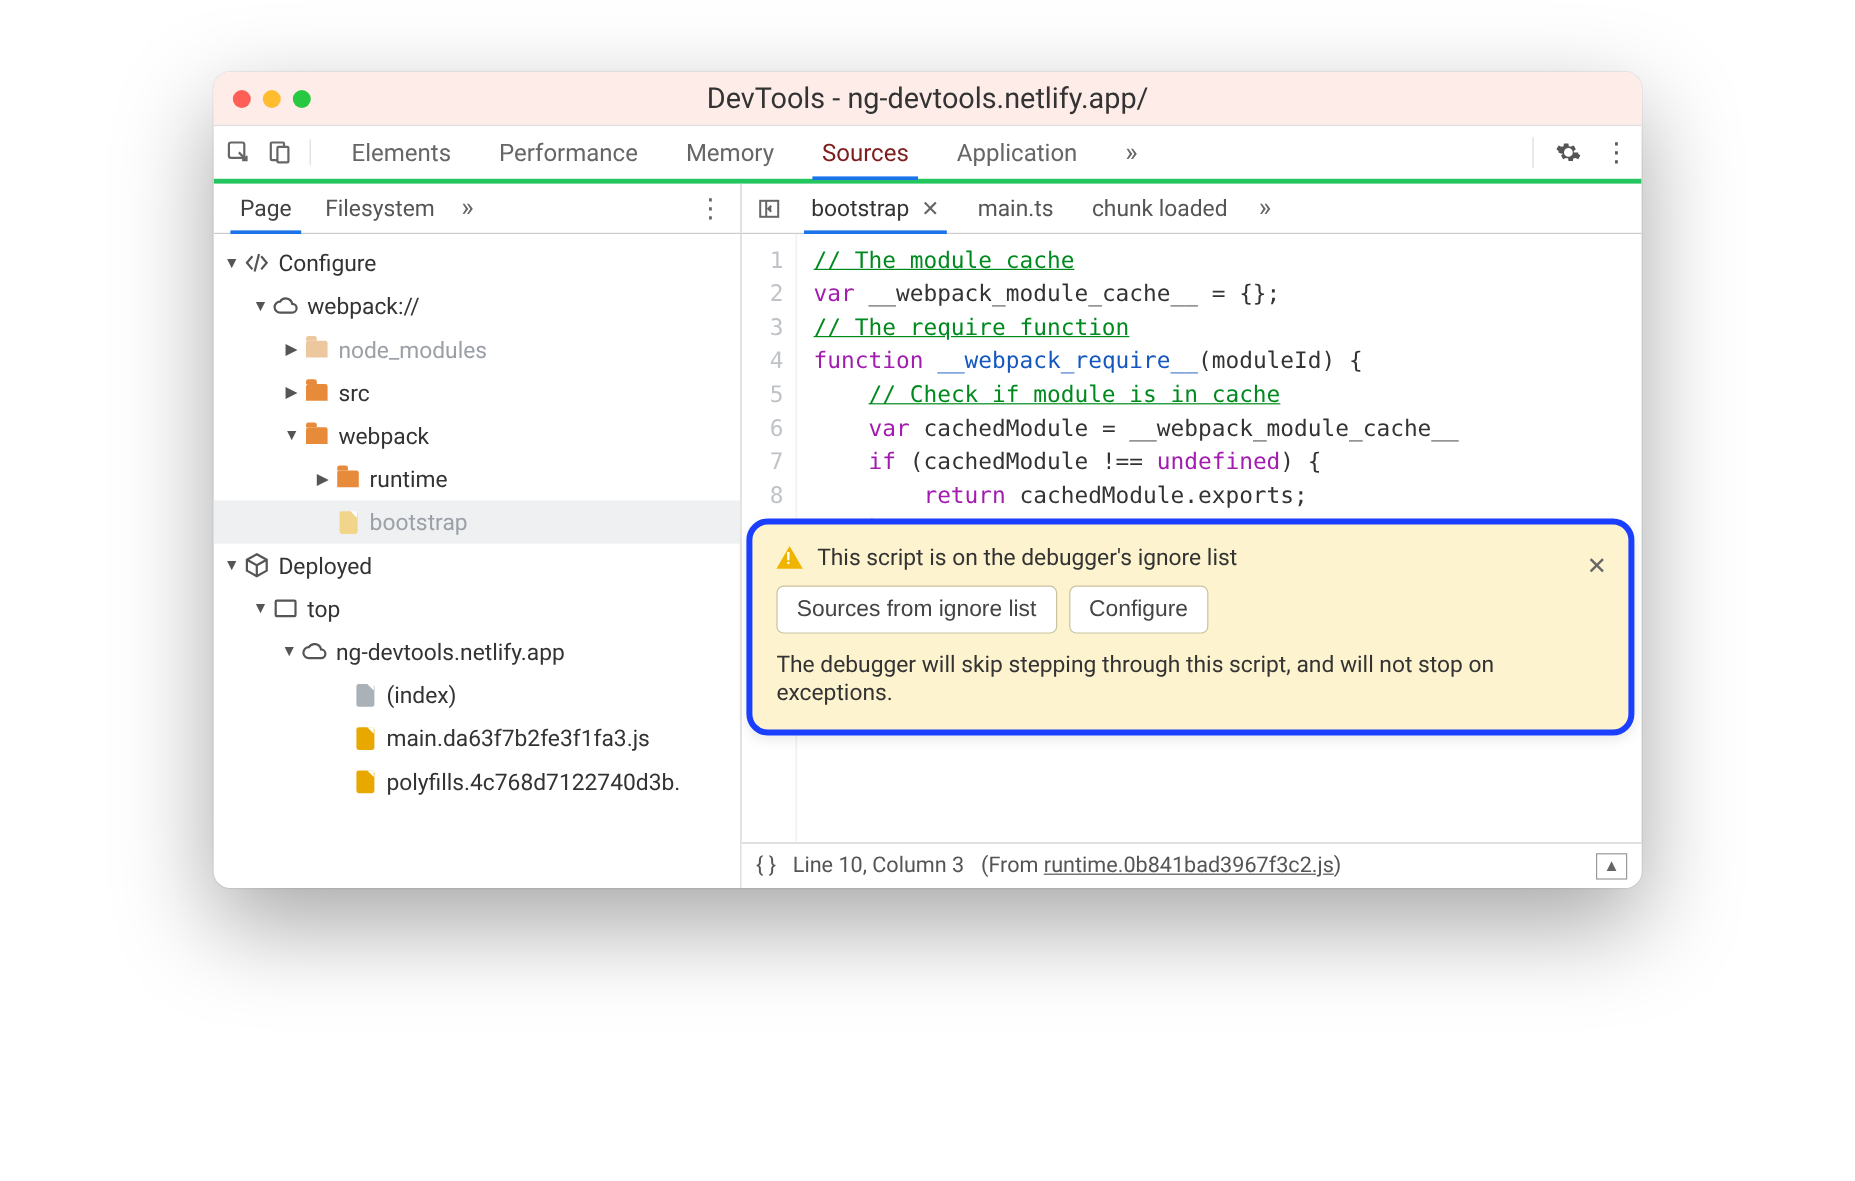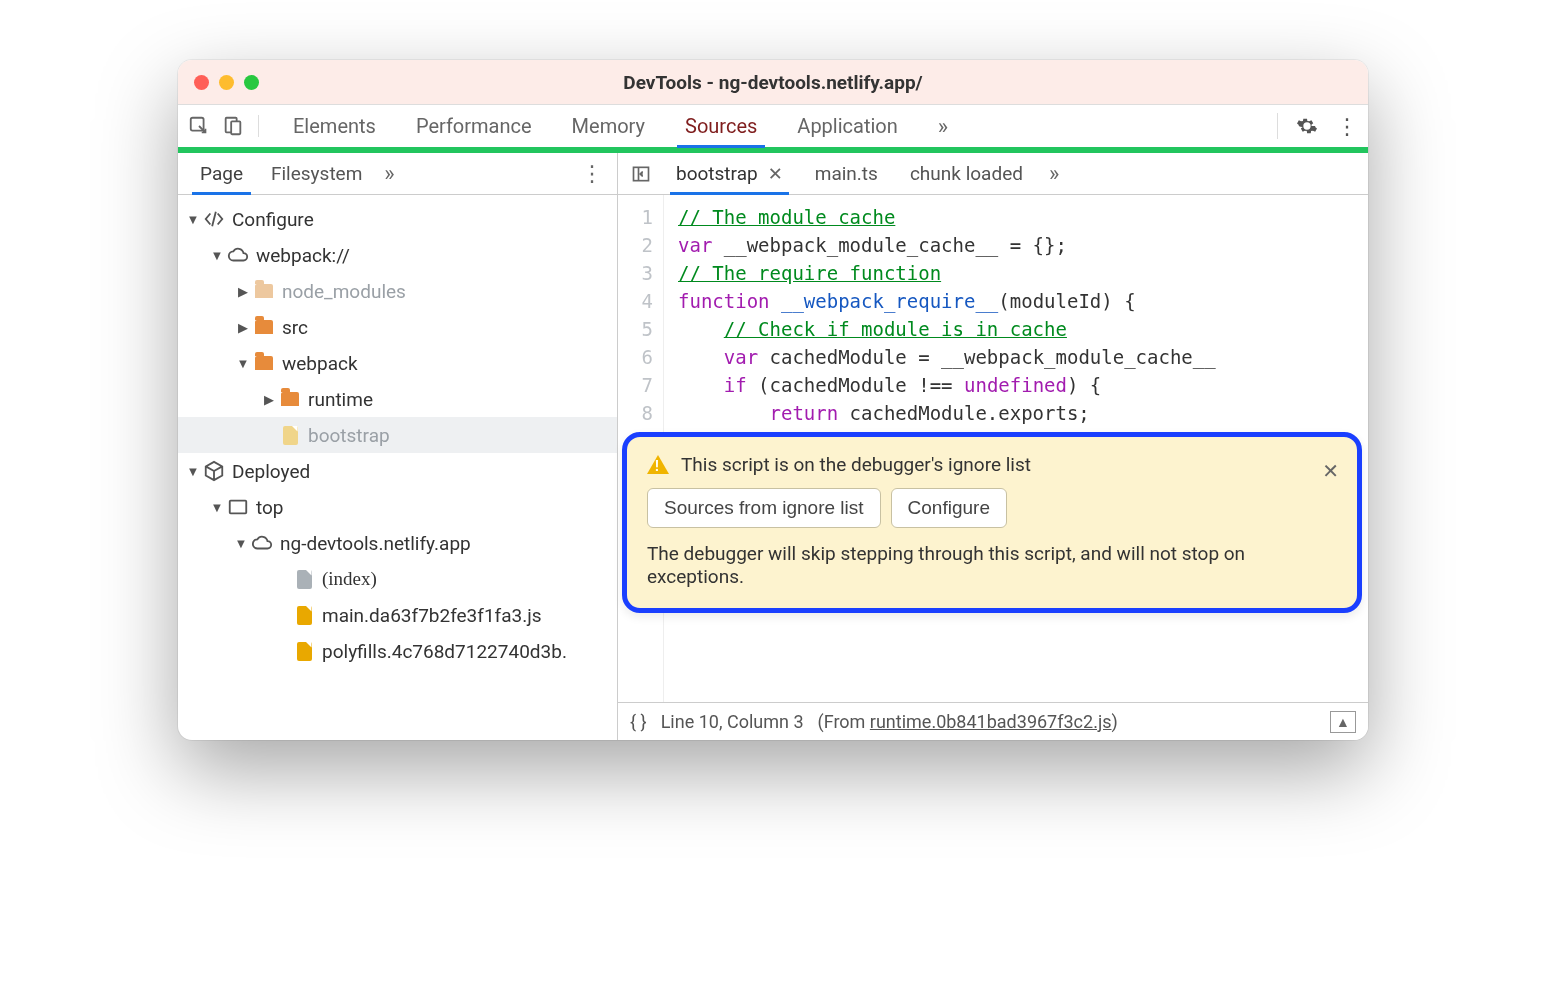--- a/index.html
+++ b/index.html
@@ -34,29 +34,29 @@
       border-bottom: 1px solid #ddd;
       position: relative;
     }
     .traffic-lights { display: flex; gap: 10px; }
     .tl { width: 15px; height: 15px; border-radius: 50%; }
     .tl-red { background: #ff5f57; }
     .tl-yellow { background: #febc2e; }
     .tl-green { background: #28c840; }
     .title-text {
       position: absolute; left: 0; right: 0; text-align: center;
-      font-weight: 700; font-size: 19px; color: #333;
+      font-weight: 400; font-size: 24px; color: #333;
       pointer-events: none;
     }
     
     .toolbar {
       height: 48px;
       display: flex;
       align-items: center;
-      border-bottom: 6px solid #22c55e;
+      border-bottom: 4px solid #22c55e;
       padding: 0 10px;
       font-size: 20px;
       color: #555;
     }
     .tb-icons { display: flex; align-items: center; gap: 12px; padding-right: 14px; border-right: 1px solid #ddd; margin-right: 14px; }
     .tb-tabs { display: flex; align-items: stretch; height: 100%; gap: 0; }
     .tb-tab { display: flex; align-items: center; padding: 0 20px; cursor: pointer; color: #666; position: relative; }
     .tb-tab.active { color: #7f1d1d; }
     .tb-tab.active::after {
       content: ''; position: absolute; left: 12px; right: 12px; bottom: -1px; height: 3px; background: #1a73e8;
@@ -300,21 +300,21 @@
         </div>
         <div class="tree-row" style="padding-left:54px;">
           <span class="tri">▼</span>
           <span class="icon-slot icon-cloud">
             <svg viewBox="0 0 24 24" fill="none" stroke="#555" stroke-width="2">
                 <path d="M7 18a5 5 0 010-10 6 6 0 0111 2 4 4 0 010 8H7z"></path>
               </svg>
           </span>
           <span>ng-devtools.netlify.app</span>
         </div>
-        <div class="tree-row" style="padding-left:96px;font-family:Liberation Serif, serif;">
+        <div class="tree-row" style="padding-left:96px;">
           <span class="tri blank">▶</span>
           <span class="icon-slot">
               <span class="icon-file gray"></span>
             </span>
           <span>(index)</span>
         </div>
         <div class="tree-row" style="padding-left:96px;">
           <span class="tri blank">▶</span>
           <span class="icon-slot">
               <span class="icon-file"></span>

